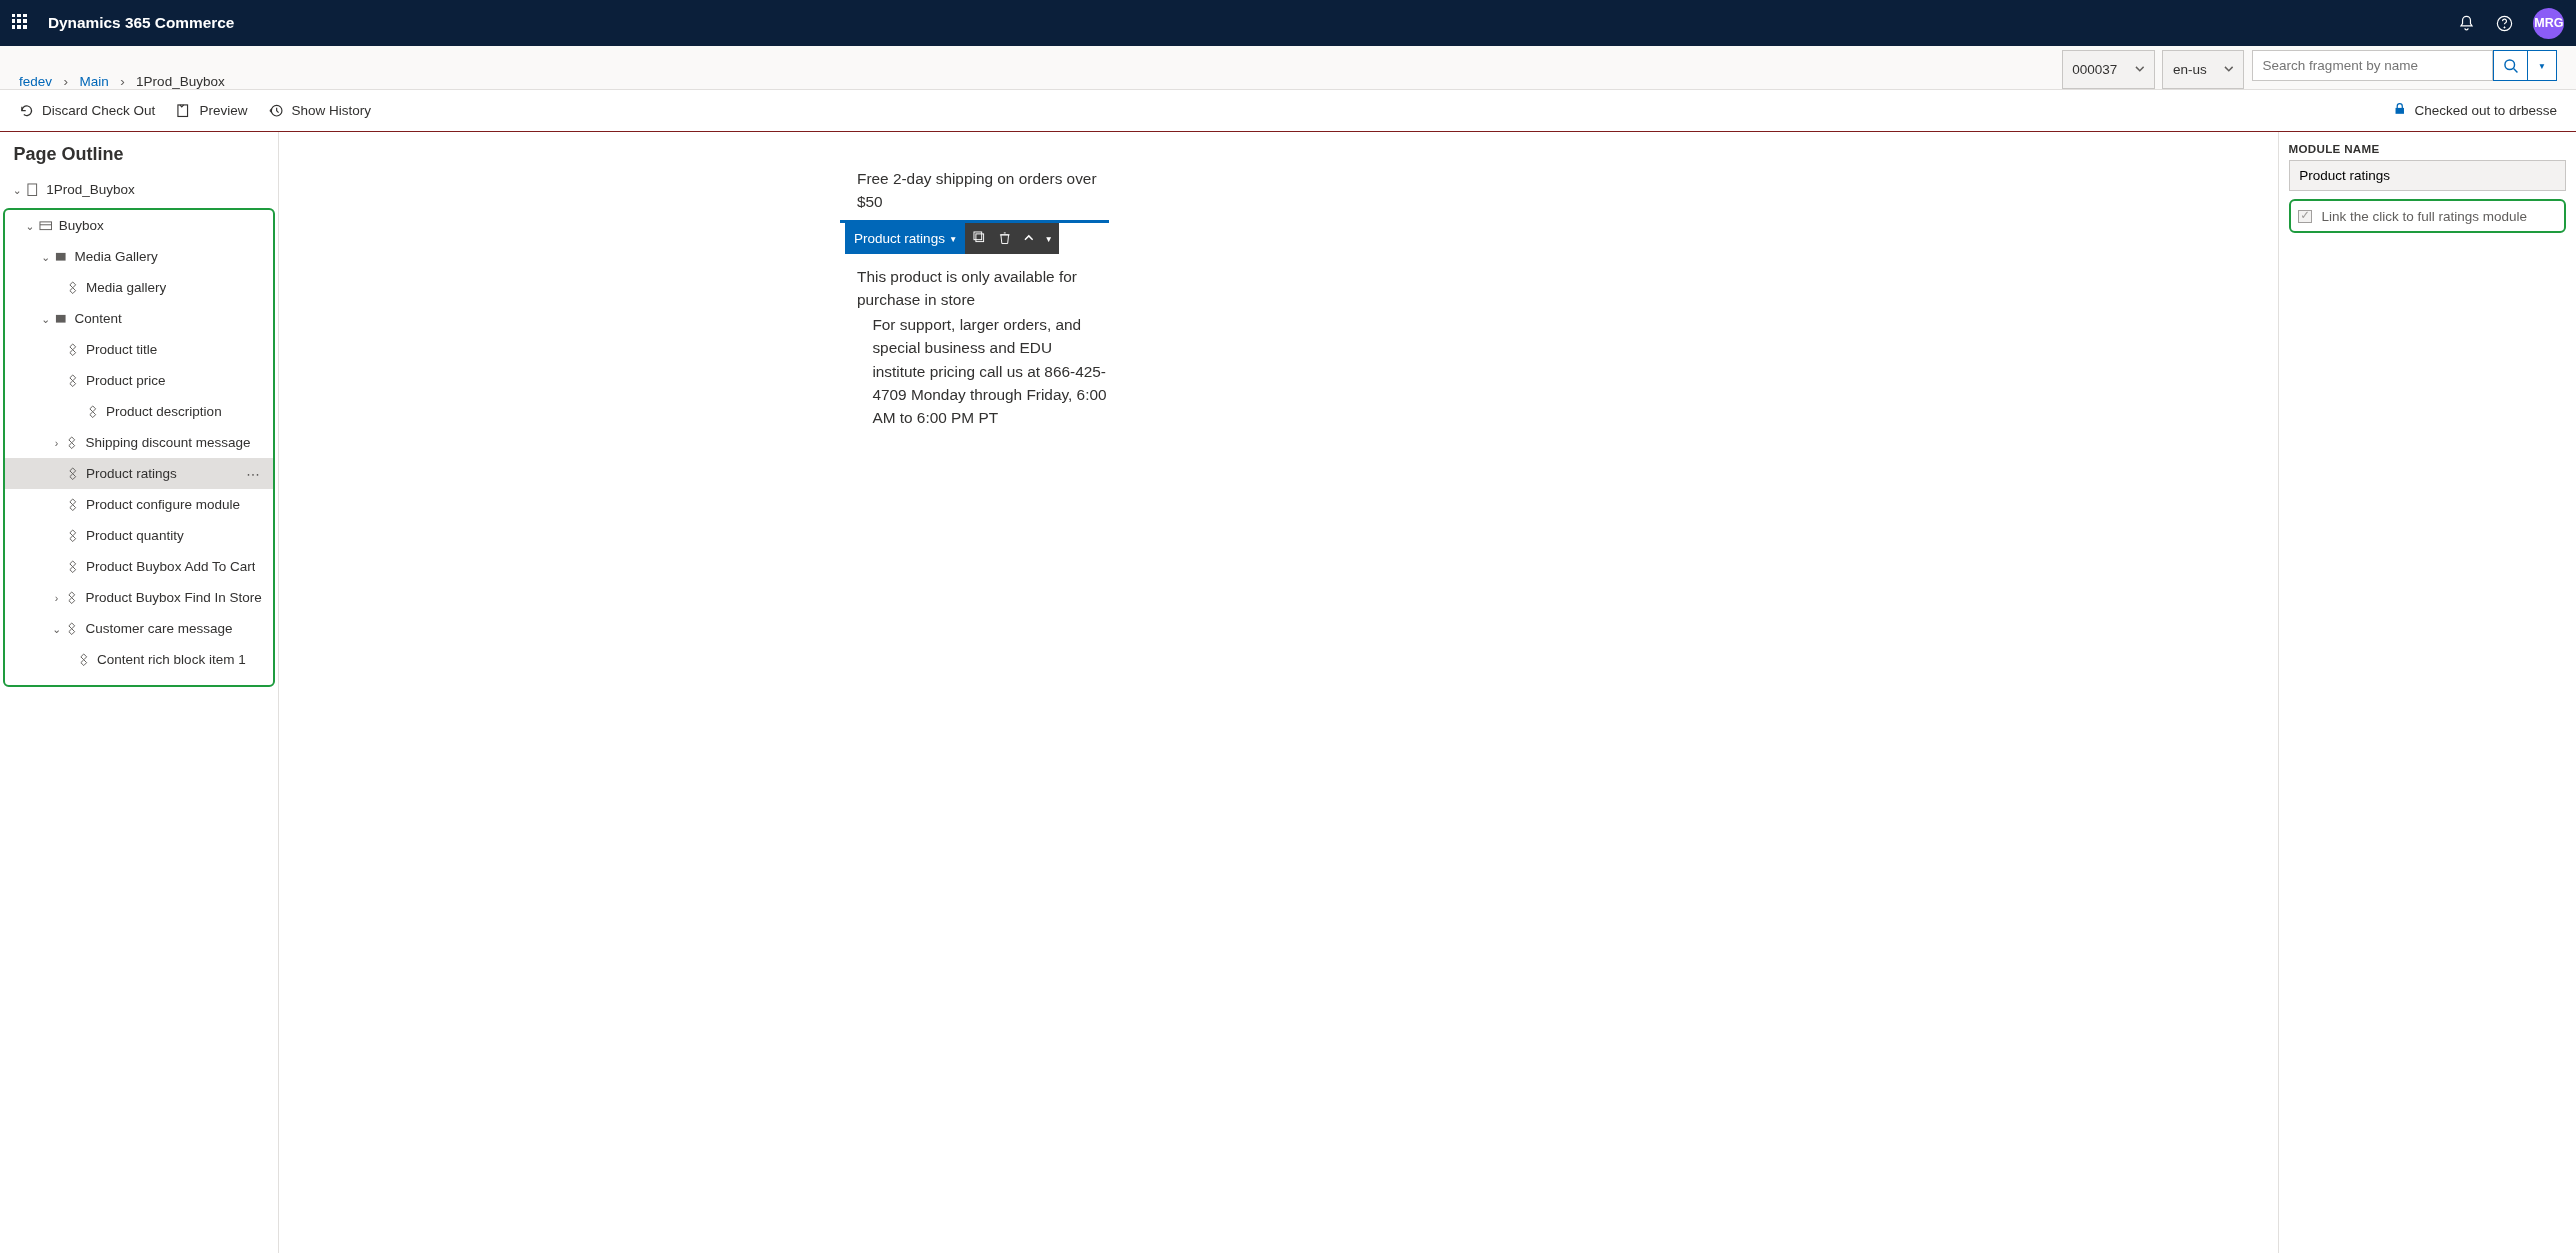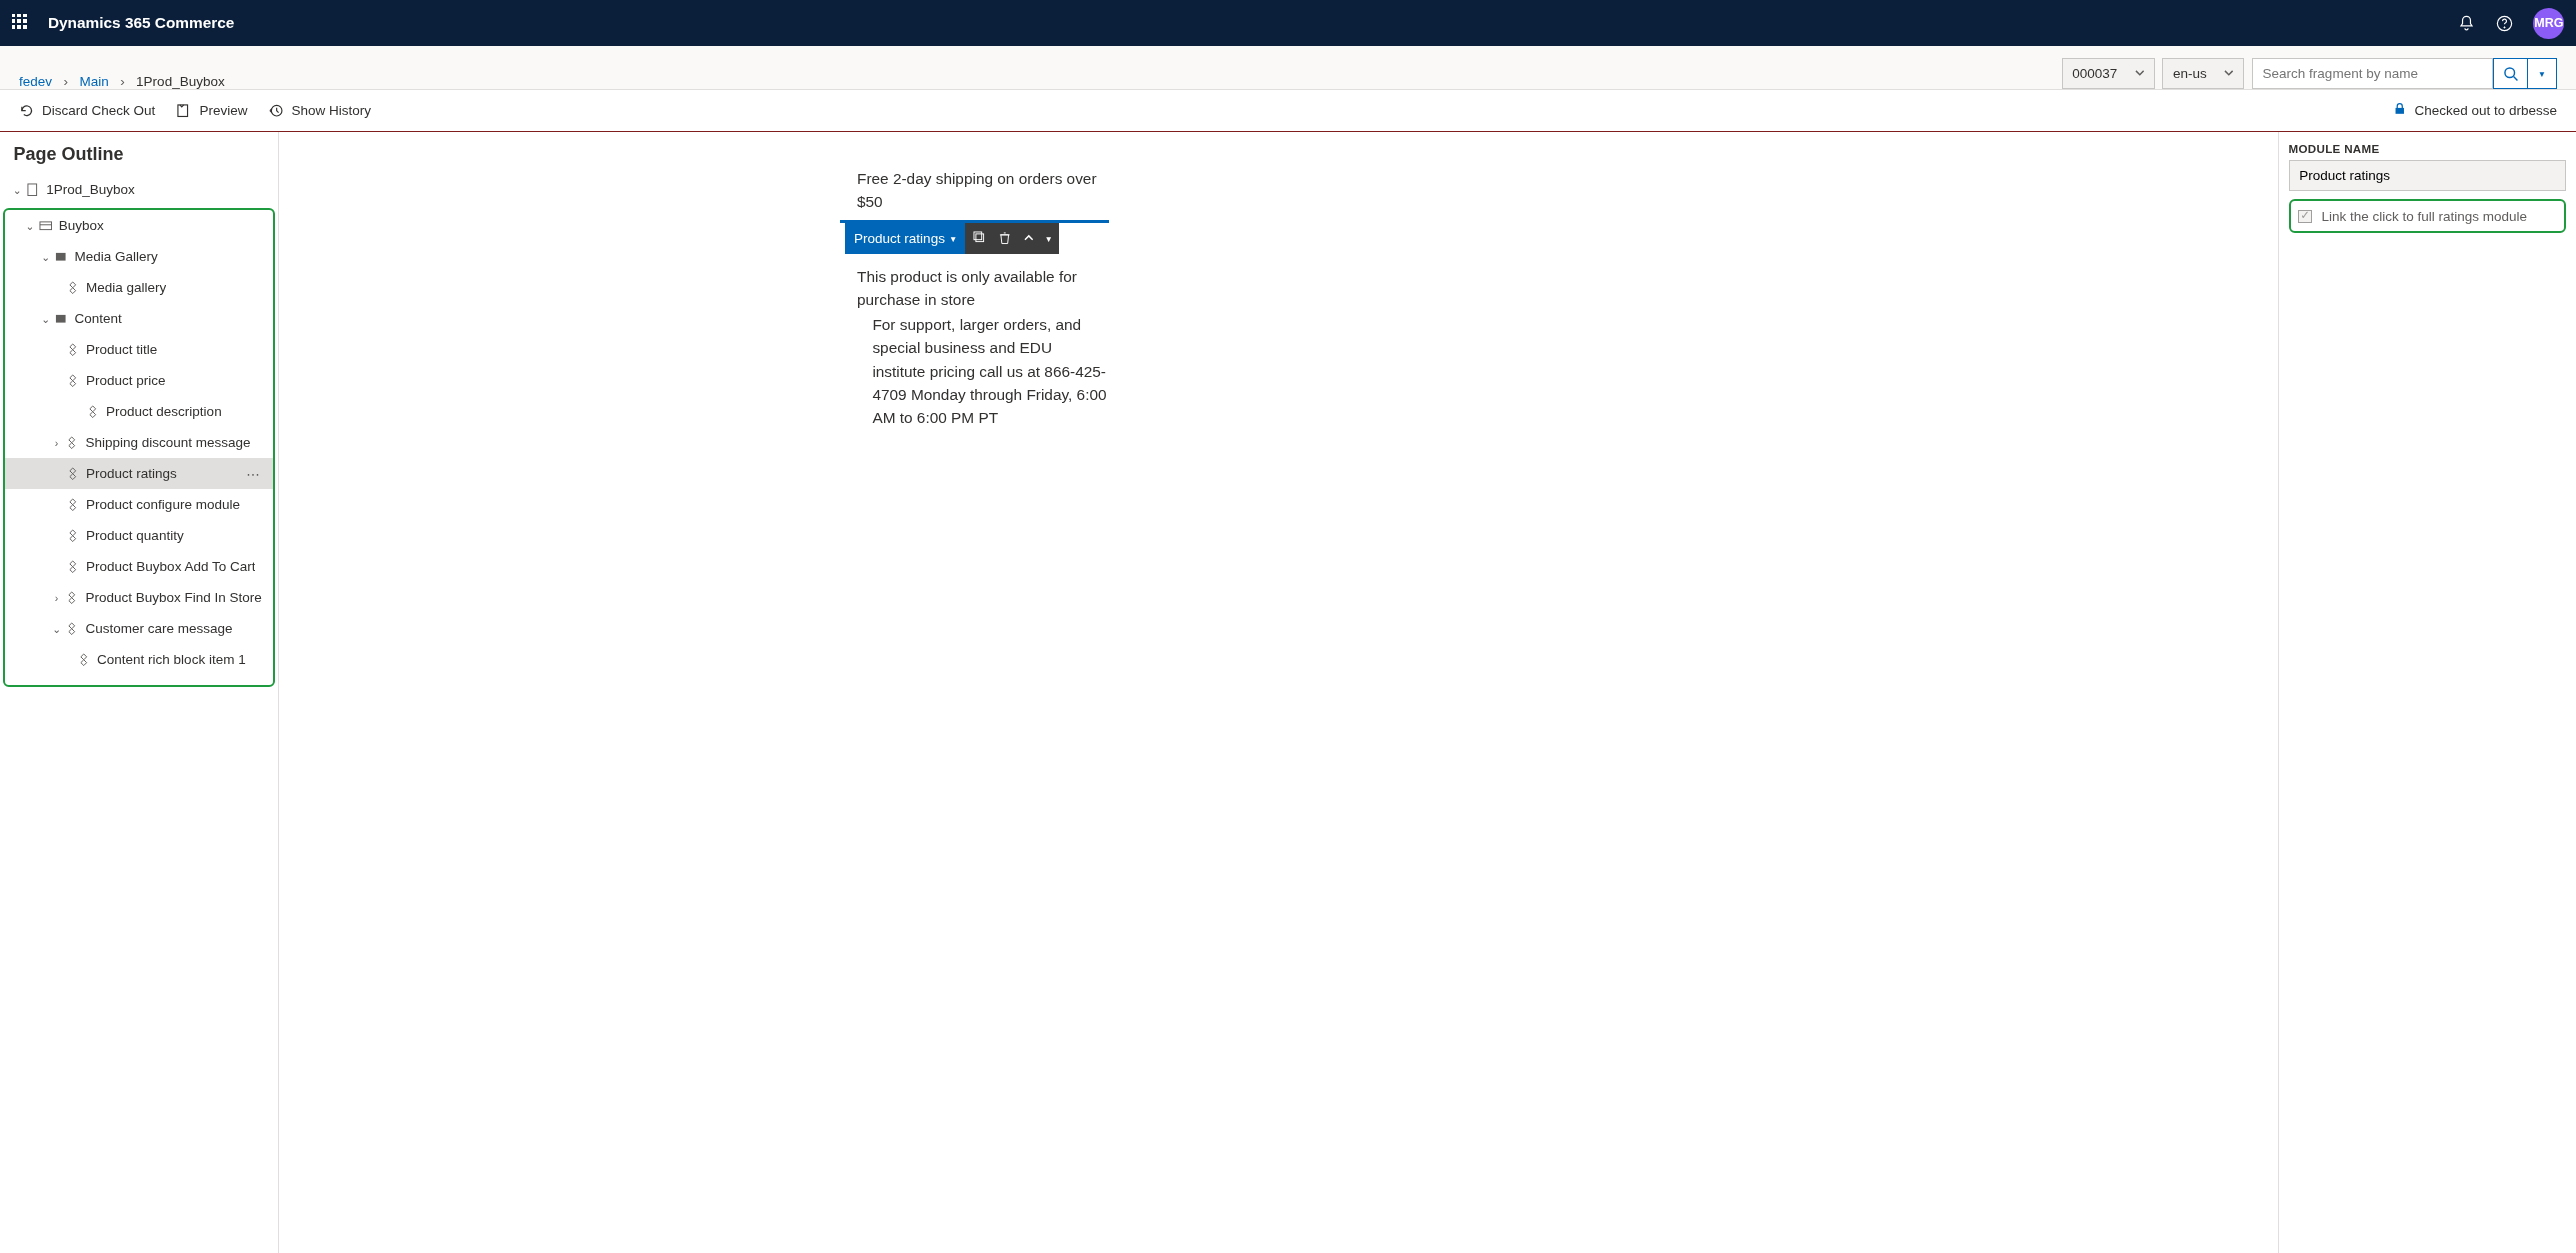--- a/index.html
+++ b/index.html
@@ -14,21 +14,21 @@
 .icon-btn { width: 19px; height: 19px; display:flex; align-items:center; justify-content:center; cursor:pointer; }
 .bell-icon svg, .help-icon svg { stroke:#fff; fill:none; }
 .avatar { width:31px; height:31px; border-radius:50%; background:#8b5cf6; color:#fff; display:flex; align-items:center; justify-content:center; font-size:12.5px; font-weight:600; }
 
 
 .breadcrumb-bar { height:44px; border-bottom:1px solid #e1dfdd; display:flex; align-items:flex-end; padding:0 19px; background:#faf9f8; }
 .breadcrumb a { color:#0067b8; text-decoration:none; }
 .breadcrumb .sep { margin:0 7.7px; color:#605e5c; }
 .breadcrumb .current { color:#323130; }
 .bc-right { margin-left:auto; display:flex; gap:7.7px; }
-.dropdown-box { border:1px solid #c8c6c4; background:#f3f2f1; height:31px; padding:0 9.6px; display:flex; align-items:center; gap:17.3px; font-size:13.5px; cursor:pointer; }
+.dropdown-box { border:1px solid #c8c6c4; background:#f3f2f1; height:39px; padding:0 9.6px; display:flex; align-items:center; gap:17.3px; font-size:13.5px; cursor:pointer; }
 .dropdown-box .chev { color:#605e5c; }
 .search-wrap { display:flex; }
 .search-input { width:241px; height:31px; border:1px solid #c8c6c4; padding:0 9.6px; font-size:13.5px; background:#fff; }
 .search-btn { width:35px; height:31px; border:1px solid #0067b8; background:#fff; color:#0067b8; display:flex; align-items:center; justify-content:center; cursor:pointer; }
 .search-split { width:29px; height:31px; border:1px solid #0067b8; border-left:none; background:#fff; color:#0067b8; display:flex; align-items:center; justify-content:center; cursor:pointer; font-size:9.6px; }
 
 
 .command-bar { height:42px; border-bottom:1px solid #7f1d1d; display:flex; align-items:center; padding:0 19px; gap:21px; background:#fff; }
 .cmd-item { display:flex; align-items:center; gap:7.7px; cursor:pointer; color:#323130; }
 .cmd-item svg { width:15.4px; height:15.4px; }

